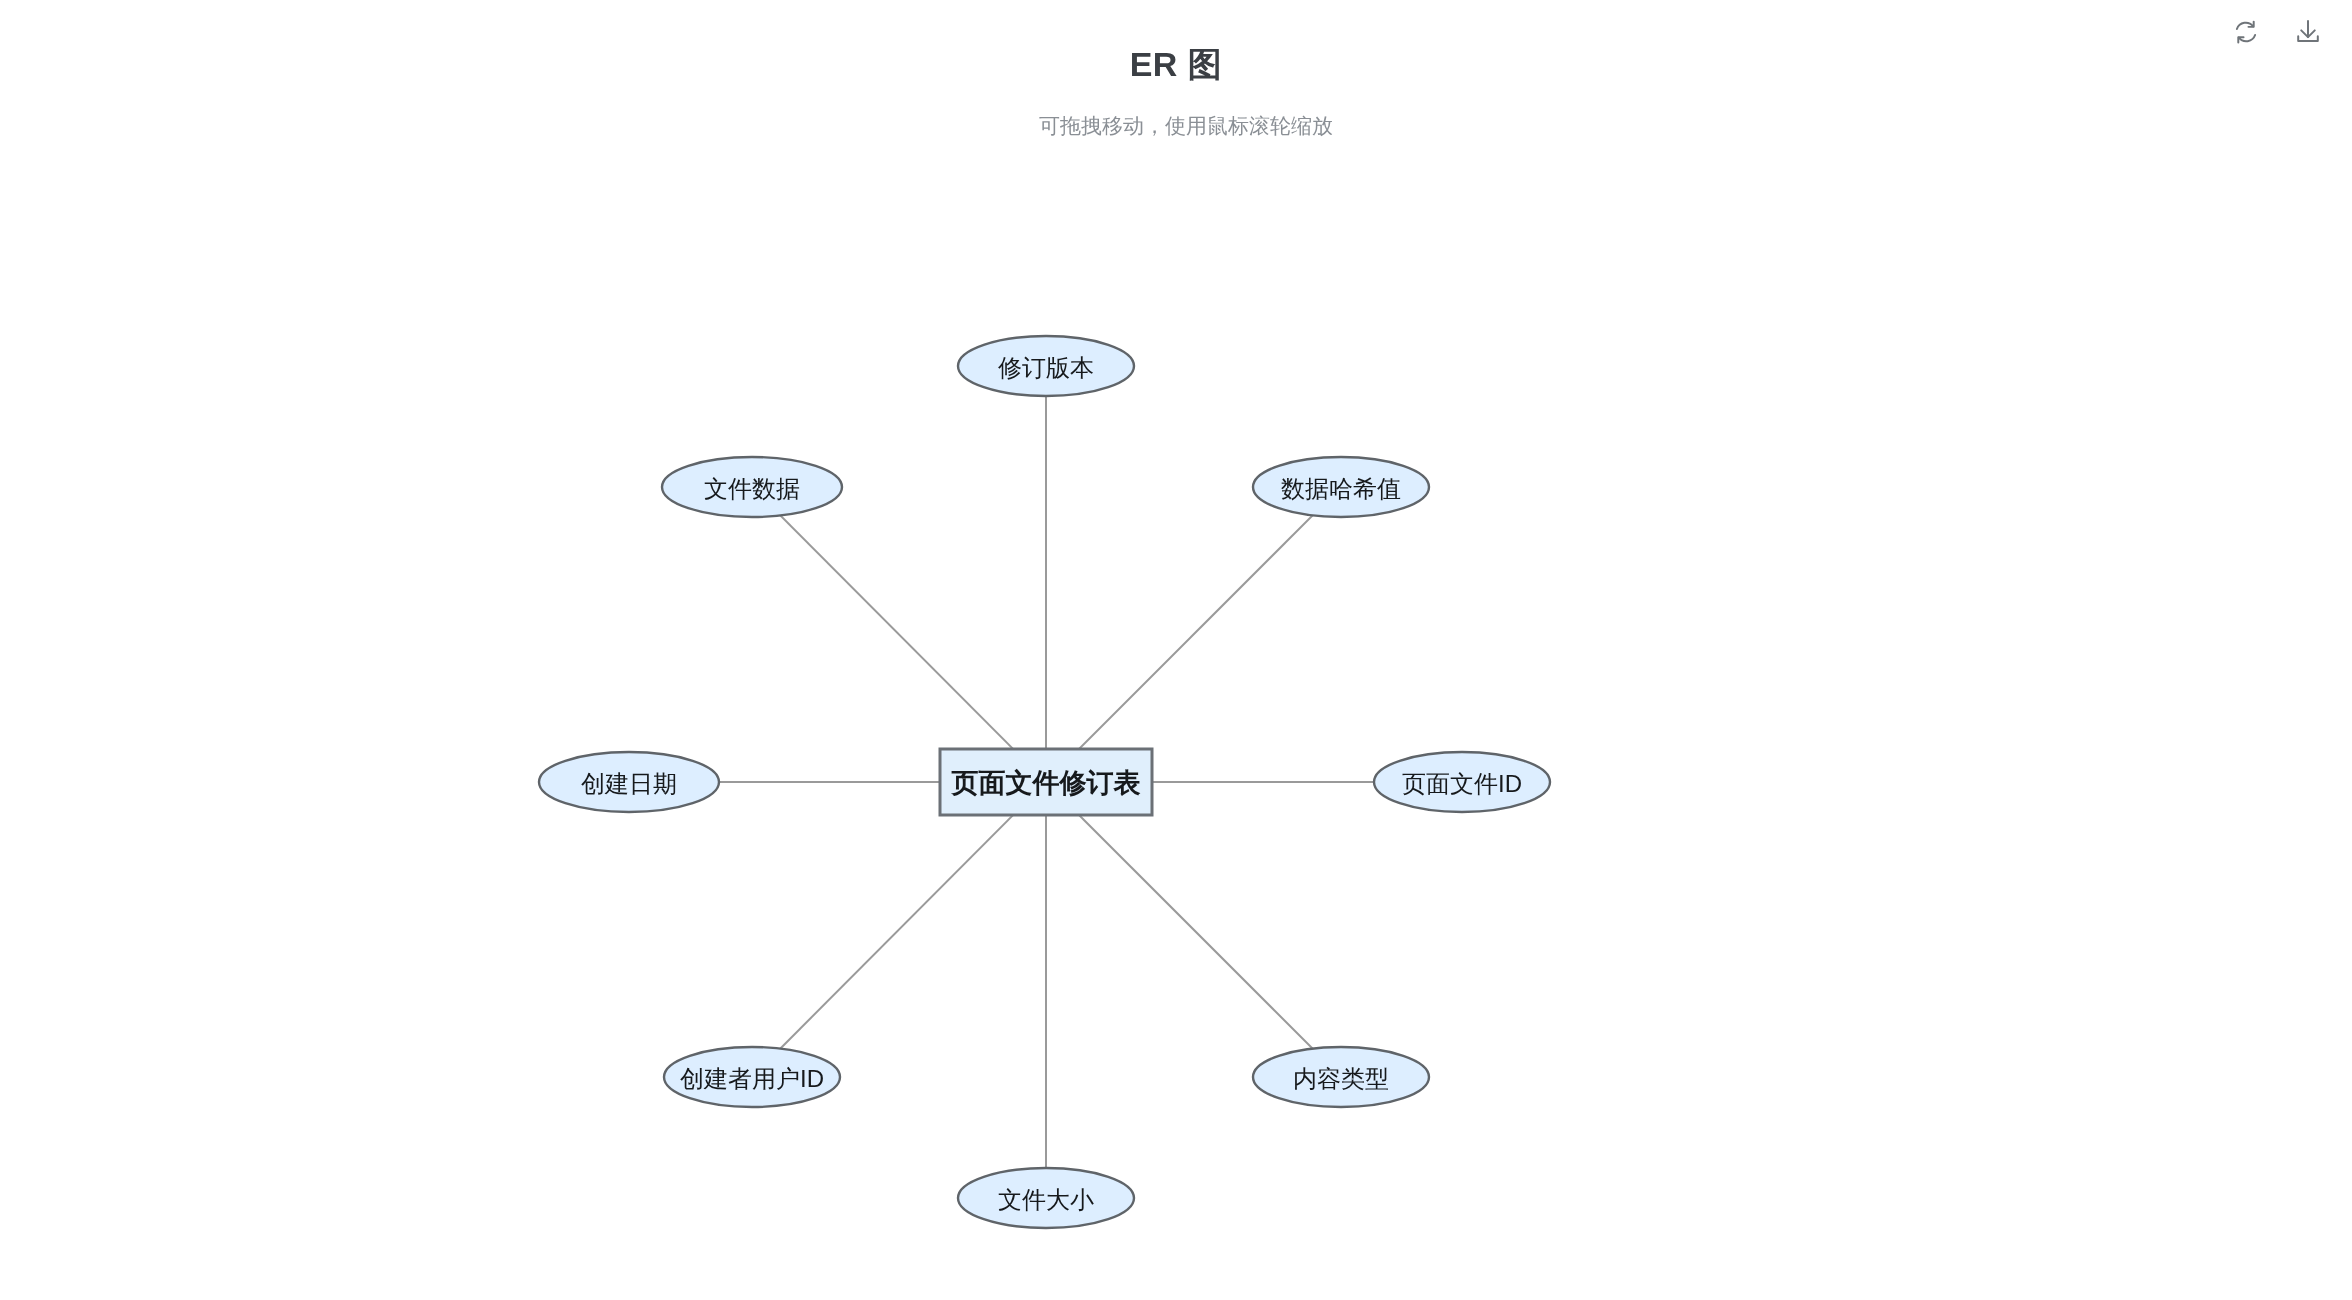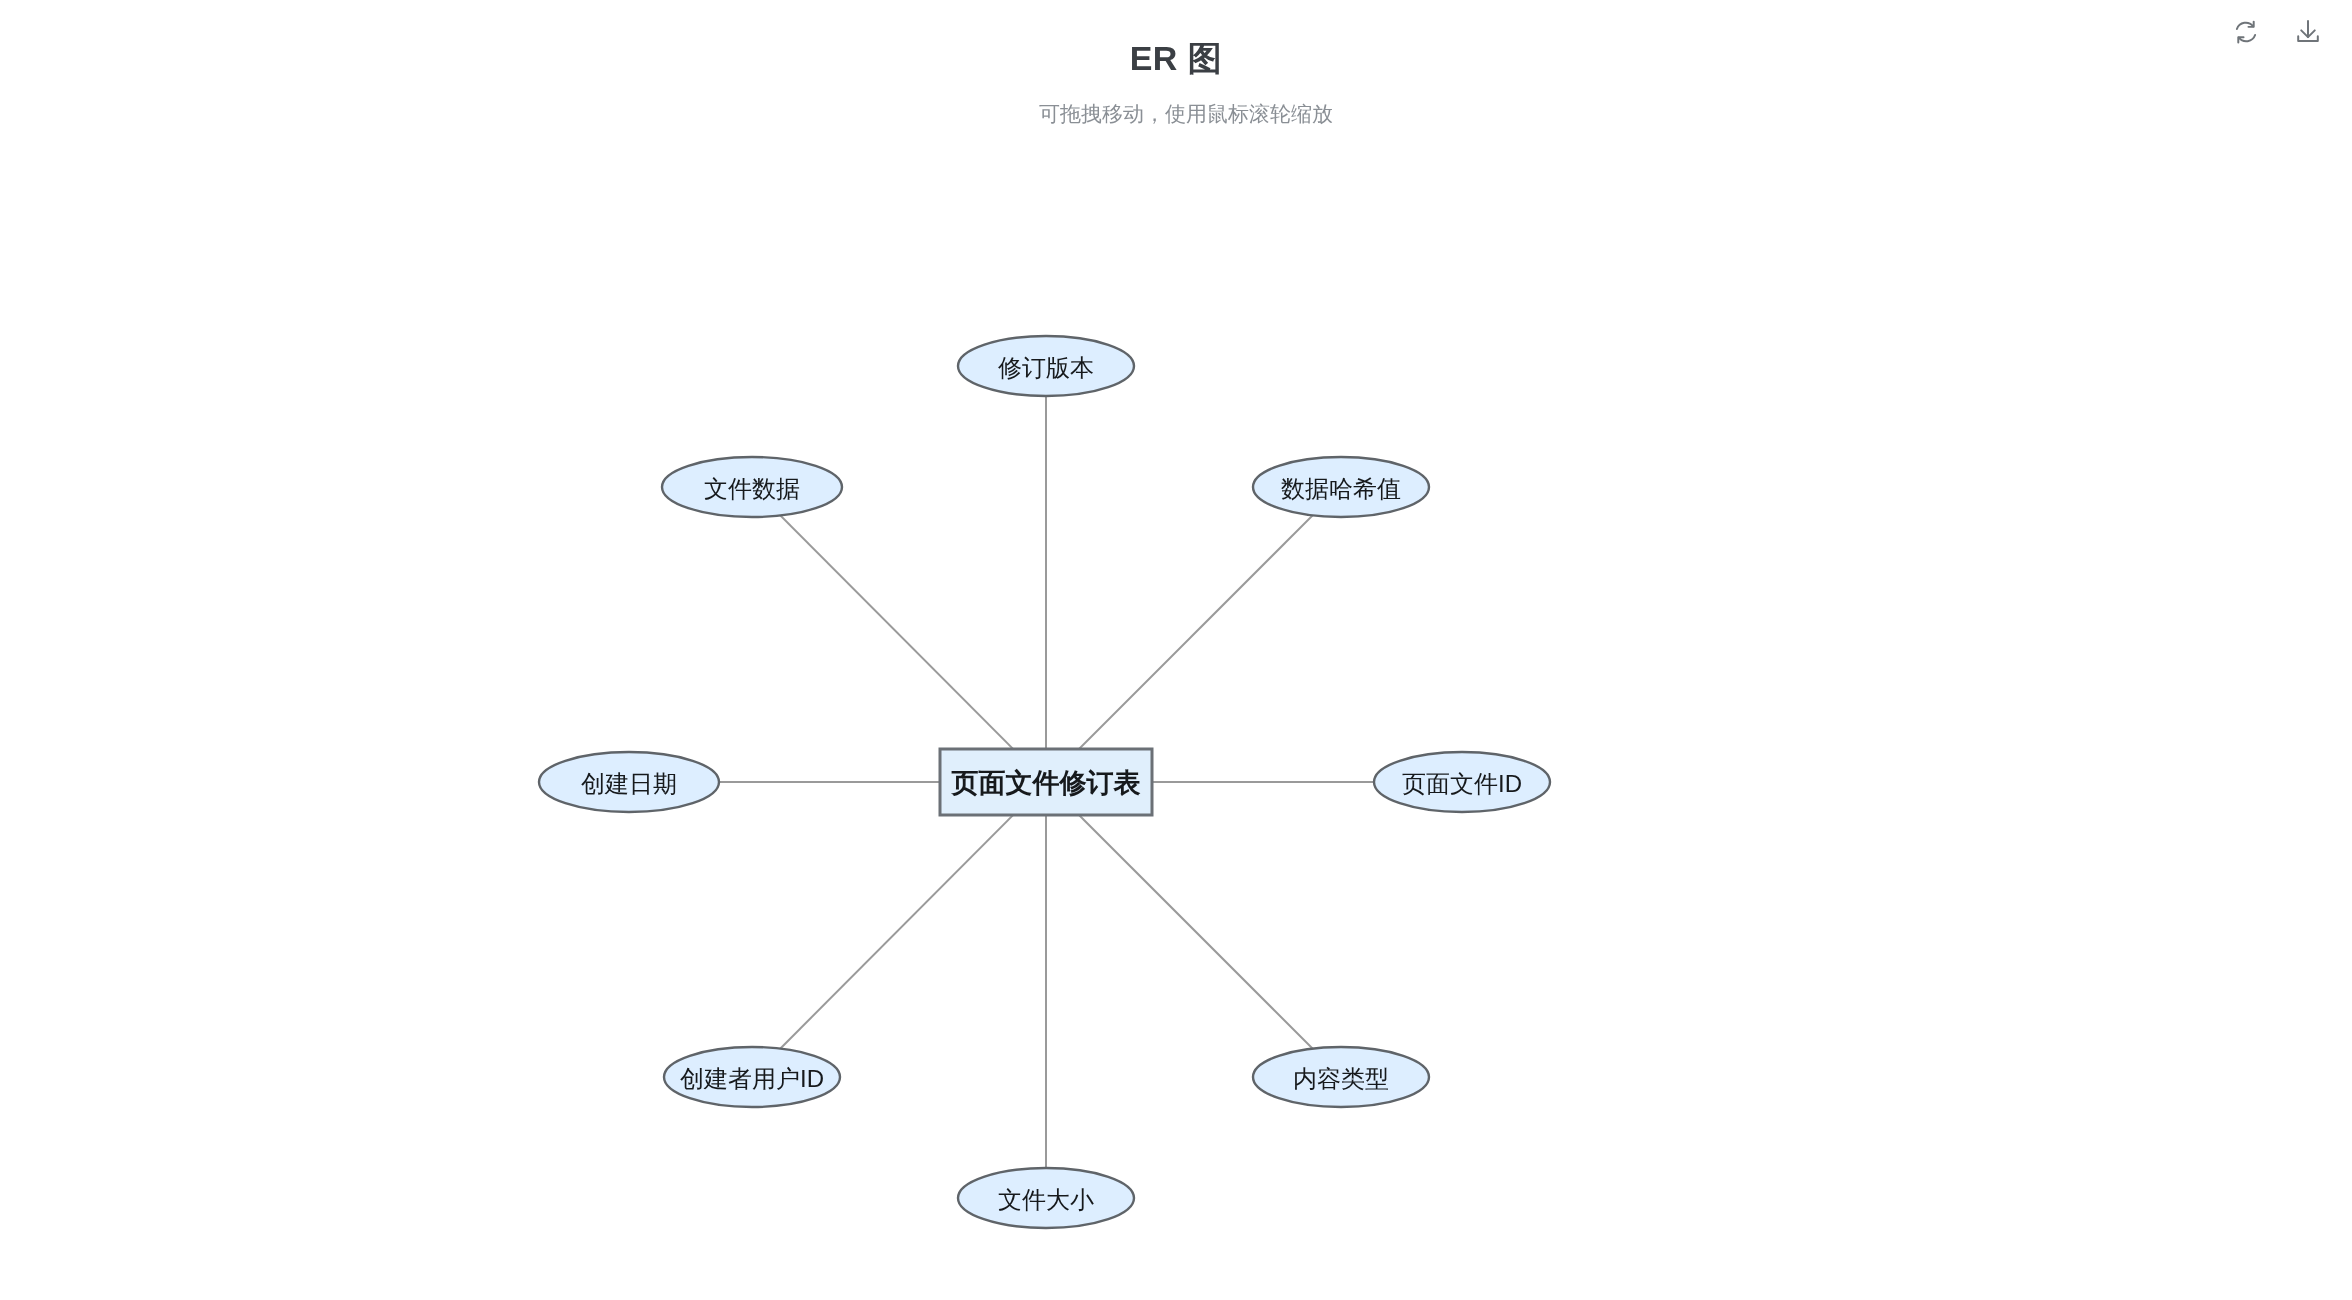--- a/index.html
+++ b/index.html
@@ -26,21 +26,21 @@
   
   .header {
     position: absolute;
     left: 0;
     top: 0;
     width: 2352px;
     text-align: center;
     pointer-events: none;
   }
   .page-title {
-    margin: 0;
+    margin: 6px;
     padding-top: 38px;
     font-size: 34px;
     font-weight: 700;
     color: #3b3f44;
     letter-spacing: 0.5px;
     line-height: 1.2;
   }
   .page-subtitle {
     margin: 0;
     padding-top: 22px;

